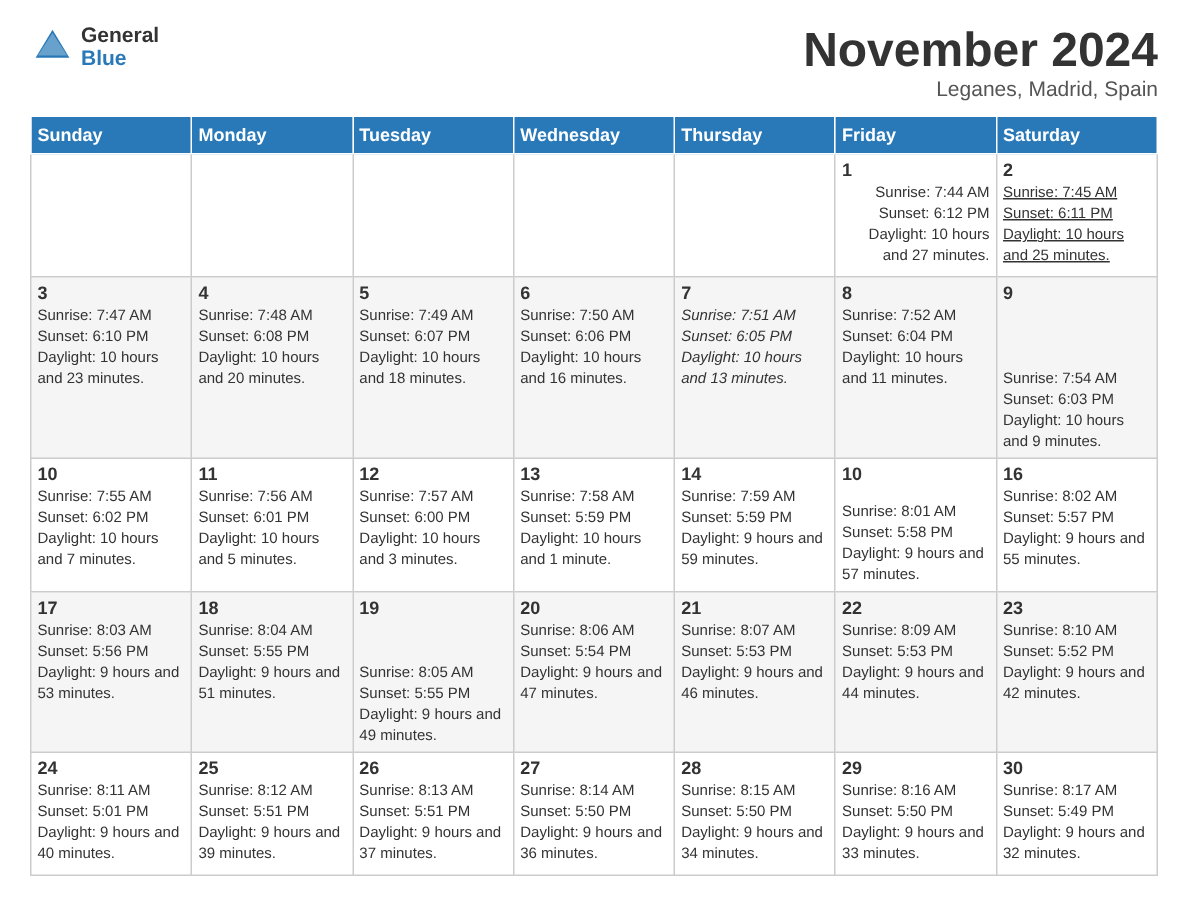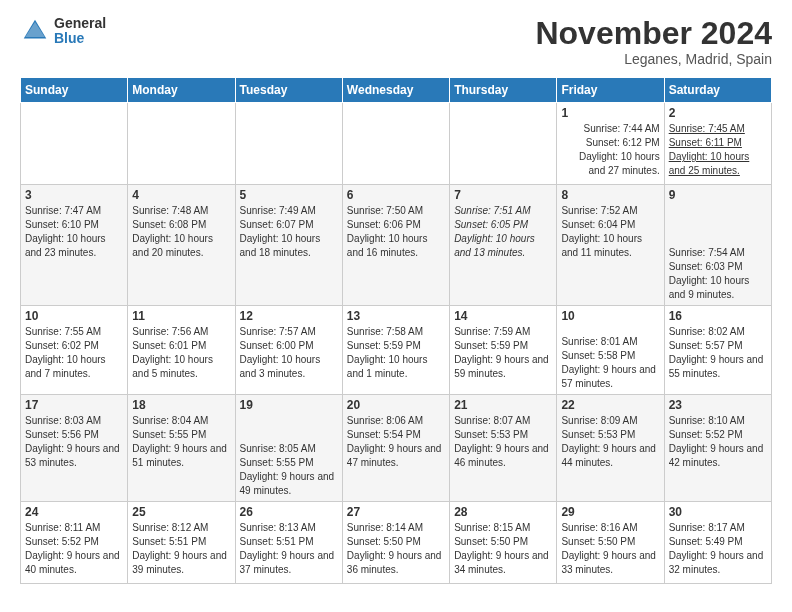--- a/index.html
+++ b/index.html
@@ -280,21 +280,21 @@
             <span class="day-num">23</span>
             <div class="day-info" style="white-space: pre-line;">Sunrise: 8:10 AM
 Sunset: 5:52 PM
 Daylight: 9 hours and 42 minutes.</div>
           </td>
         </tr>
         <tr>
           <td>
             <span class="day-num">24</span>
             <div class="day-info" style="white-space: pre-line;">Sunrise: 8:11 AM
-Sunset: 5:52 PM
+Sunset: 5:01 PM
 Daylight: 9 hours and 40 minutes.</div>
           </td>
           <td>
             <span class="day-num">25</span>
             <div class="day-info" style="white-space: pre-line;">Sunrise: 8:12 AM
 Sunset: 5:51 PM
 Daylight: 9 hours and 39 minutes.</div>
           </td>
           <td>
             <span class="day-num">26</span>

